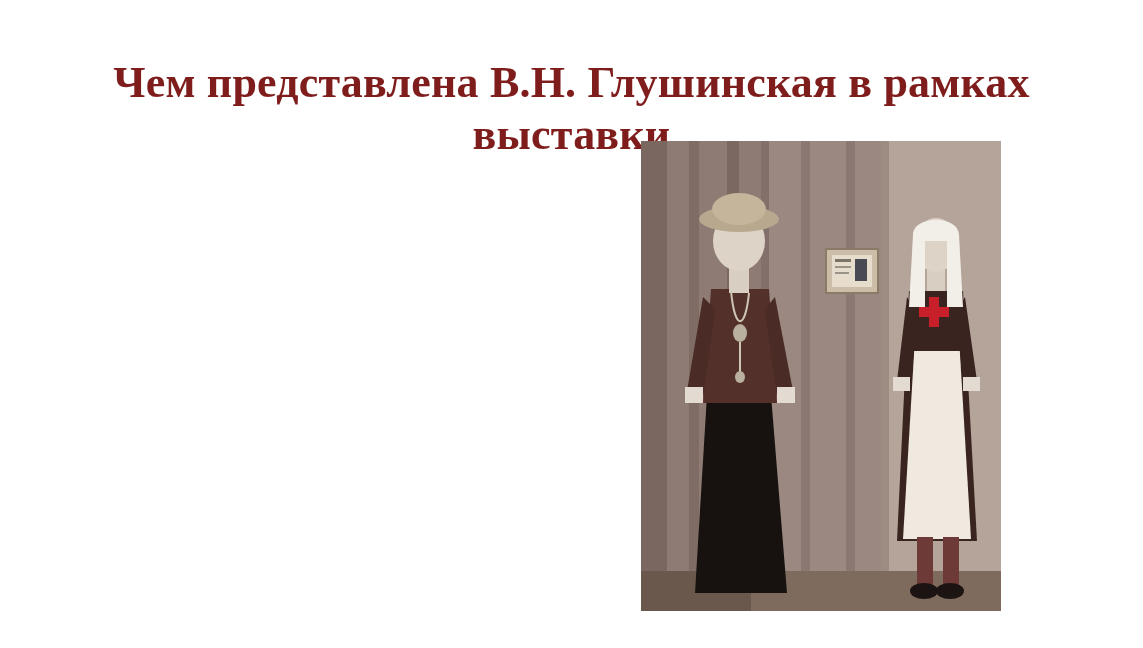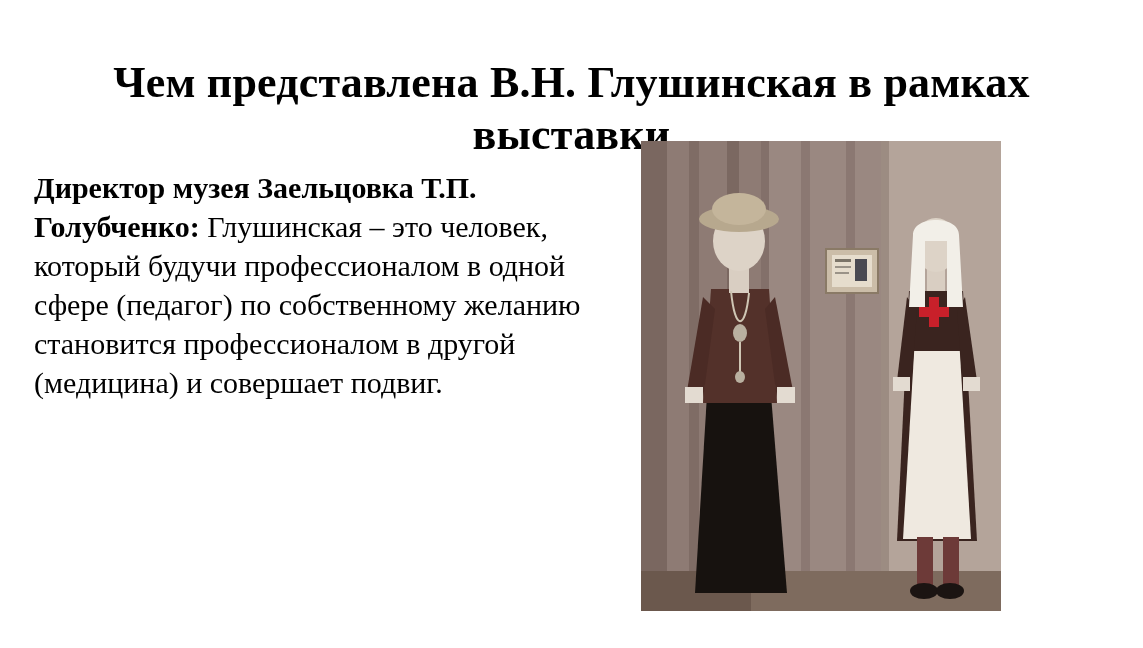--- a/index.html
+++ b/index.html
@@ -20,21 +20,21 @@
   .slide-title {
     position: absolute;
     left: 60px;
     top: 28px;
     width: 1023px;
     text-align: center;
     font-family: "Liberation Serif", "DejaVu Serif", serif;
     font-weight: bold;
     font-size: 44px;
     line-height: 1.18;
-    color: #000000;
+    color: #7f1d1d;
     letter-spacing: 0.2px;
     margin-top: 29px;
   }
 
   
   .body-text {
     position: absolute;
     left: 34px;
     top: 168px;
     width: 560px;
@@ -64,23 +64,20 @@
     height: 100%;
   }
 </style>
 </head>
 <body>
 
 <div class="slide">
 
   <h1 class="slide-title">Чем представлена В.Н. Глушинская в рамках выставки</h1>
 
-  <div class="body-text">
-    <span class="lead">Директор музея Заельцовка Т.П. Голубченко:</span><span> Глушинская  – это  человек, который будучи профессионалом в одной сфере (педагог)  по собственному желанию становится профессионалом в другой (медицина) и совершает подвиг.</span>
-  </div>
 
   <div class="photo">
     <svg viewBox="0 0 360 470" preserveAspectRatio="none">
 
       <rect x="0" y="0" width="360" height="470" fill="#6f5d57"></rect>
 
       <rect x="0" y="0" width="120" height="470" fill="#8e7b74"></rect>
       <rect x="0" y="0" width="26" height="470" fill="#7a6760"></rect>
       <rect x="48" y="0" width="10" height="470" fill="#7f6c65"></rect>
       <rect x="86" y="0" width="12" height="470" fill="#7b6861"></rect>

